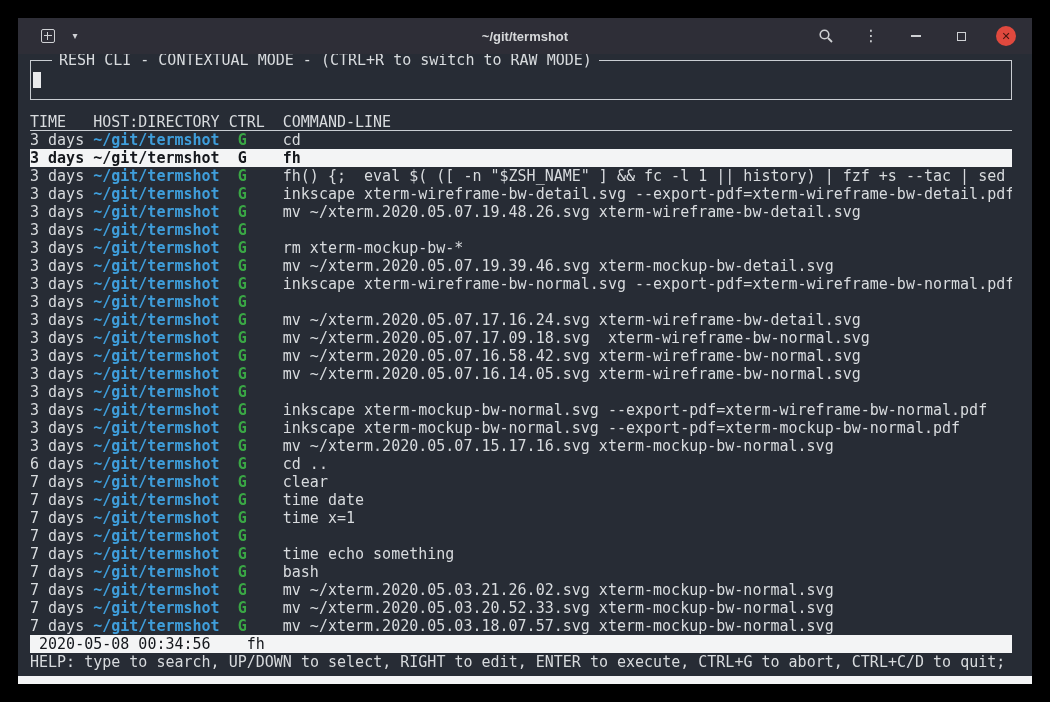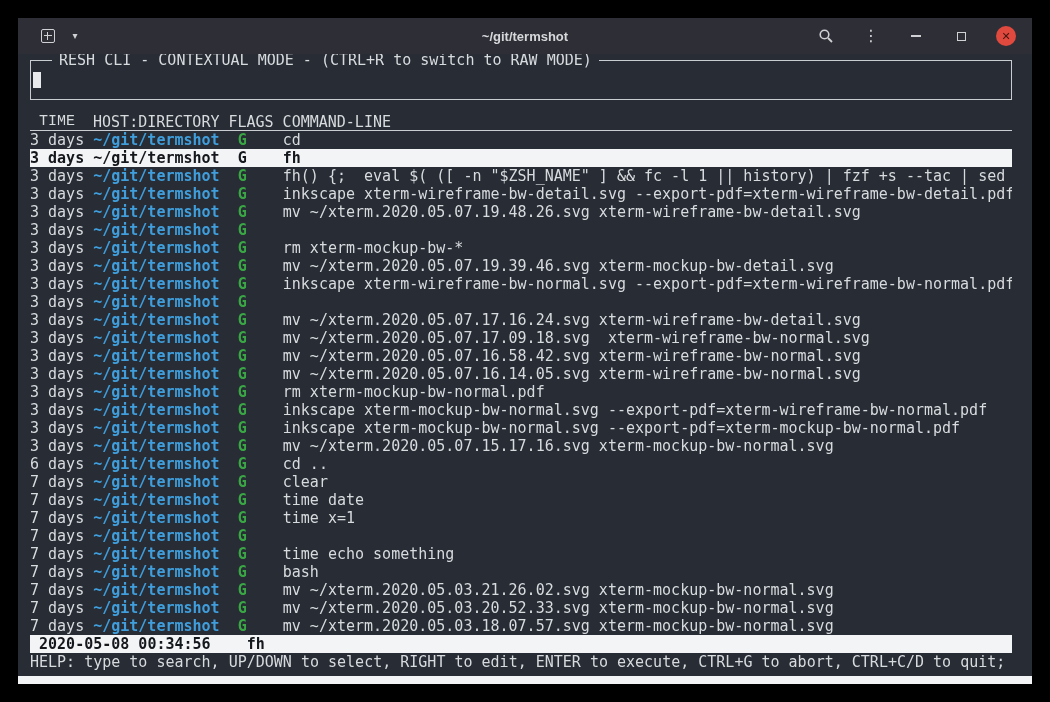--- a/index.html
+++ b/index.html
@@ -58,37 +58,37 @@
   }
   .box-title {
     position: absolute; top: -10px; left: 21px;
     background: var(--terminal-bg, #272c35);
     padding: 0 7px; white-space: pre;
   }
   .search-input { height: 100%; display: flex; align-items: center; padding-left: 2px; }
   .cursor { display: inline-block; width: 8px; height: 16px; background: #e9eaec; }
   .line { display: flex; white-space: pre; height: 18px; overflow: hidden; }
   .header { border-bottom: 1px solid var(--border, #c9cdd2); }
-  .h-time { width: 6ch; min-width: 6ch; text-align: center; font-family: Liberation Mono, monospace; }
+  .h-time { width: 6ch; min-width: 6ch; text-align: left; }
   .h-host { margin-left: 1ch; width: 14ch; min-width: 14ch; }
   .h-flags { margin-left: 1ch; width: 5ch; min-width: 5ch; }
   .h-cmd { margin-left: 1ch; }
   .rows { height: 504px; overflow: hidden; }
   .c-time { width: 6ch; min-width: 6ch; text-align: left; }
   .c-host { margin-left: 1ch; width: 14ch; min-width: 14ch; color: var(--host, #3f9edb); font-weight: 700; }
   .c-flag { margin-left: 2ch; width: 1ch; min-width: 1ch; color: var(--flag, #3aa745); font-weight: 700; }
   .c-cmd { margin-left: 4ch; flex: 1; }
   .row.selected { background: var(--selection-bg, #f3f4f5); }
   .row.selected .c-time, .row.selected .c-host, .row.selected .c-flag, .row.selected .c-cmd {
     color: var(--selection-text, #14171c); font-weight: 700;
   }
   .status-line {
     background: var(--selection-bg, #f3f4f5);
     color: var(--selection-text, #14171c);
-    font-weight: 700;
+    font-weight: 400;
   }
   .s-date { margin-left: 1ch; }
   .s-loc { margin-left: 4ch; }
   .s-cmd { margin-left: 4ch; }
   .help-line { color: var(--text, #d8dbde); }
   .bottom-strip {
     position: absolute; left: 0; right: 0; bottom: 0; height: 8px;
     background: var(--selection-bg, #f3f4f5);
   }
 </style>
@@ -135,21 +135,21 @@
       <span class="box-title">RESH CLI - CONTEXTUAL MODE - (CTRL+R to switch to RAW MODE)</span>
       <div class="search-input">
         <span class="cursor"></span>
           <span></span>
       </div>
     </div>
 
     <div class="line header">
       <span class="h-time">TIME</span>
       <span class="h-host">HOST:DIRECTORY</span>
-      <span class="h-flags">FLAGS</span>
+      <span class="h-flags">CTRL</span>
       <span class="h-cmd">COMMAND-LINE</span>
     </div>
 
     <div class="rows">
         <div class="line row">
     <span class="c-time">3 days</span>
     <span class="c-host">~/git/termshot</span>
     <span class="c-flag">G</span>
     <span class="c-cmd">cd</span>
   </div>
@@ -226,21 +226,20 @@
         <div class="line row">
     <span class="c-time">3 days</span>
     <span class="c-host">~/git/termshot</span>
     <span class="c-flag">G</span>
     <span class="c-cmd">mv ~/xterm.2020.05.07.16.14.05.svg xterm-wireframe-bw-normal.svg</span>
   </div>
         <div class="line row">
     <span class="c-time">3 days</span>
     <span class="c-host">~/git/termshot</span>
     <span class="c-flag">G</span>
-    <span class="c-cmd">rm xterm-mockup-bw-normal.pdf</span>
   </div>
         <div class="line row">
     <span class="c-time">3 days</span>
     <span class="c-host">~/git/termshot</span>
     <span class="c-flag">G</span>
     <span class="c-cmd">inkscape xterm-mockup-bw-normal.svg --export-pdf=xterm-wireframe-bw-normal.pdf</span>
   </div>
         <div class="line row">
     <span class="c-time">3 days</span>
     <span class="c-host">~/git/termshot</span>

